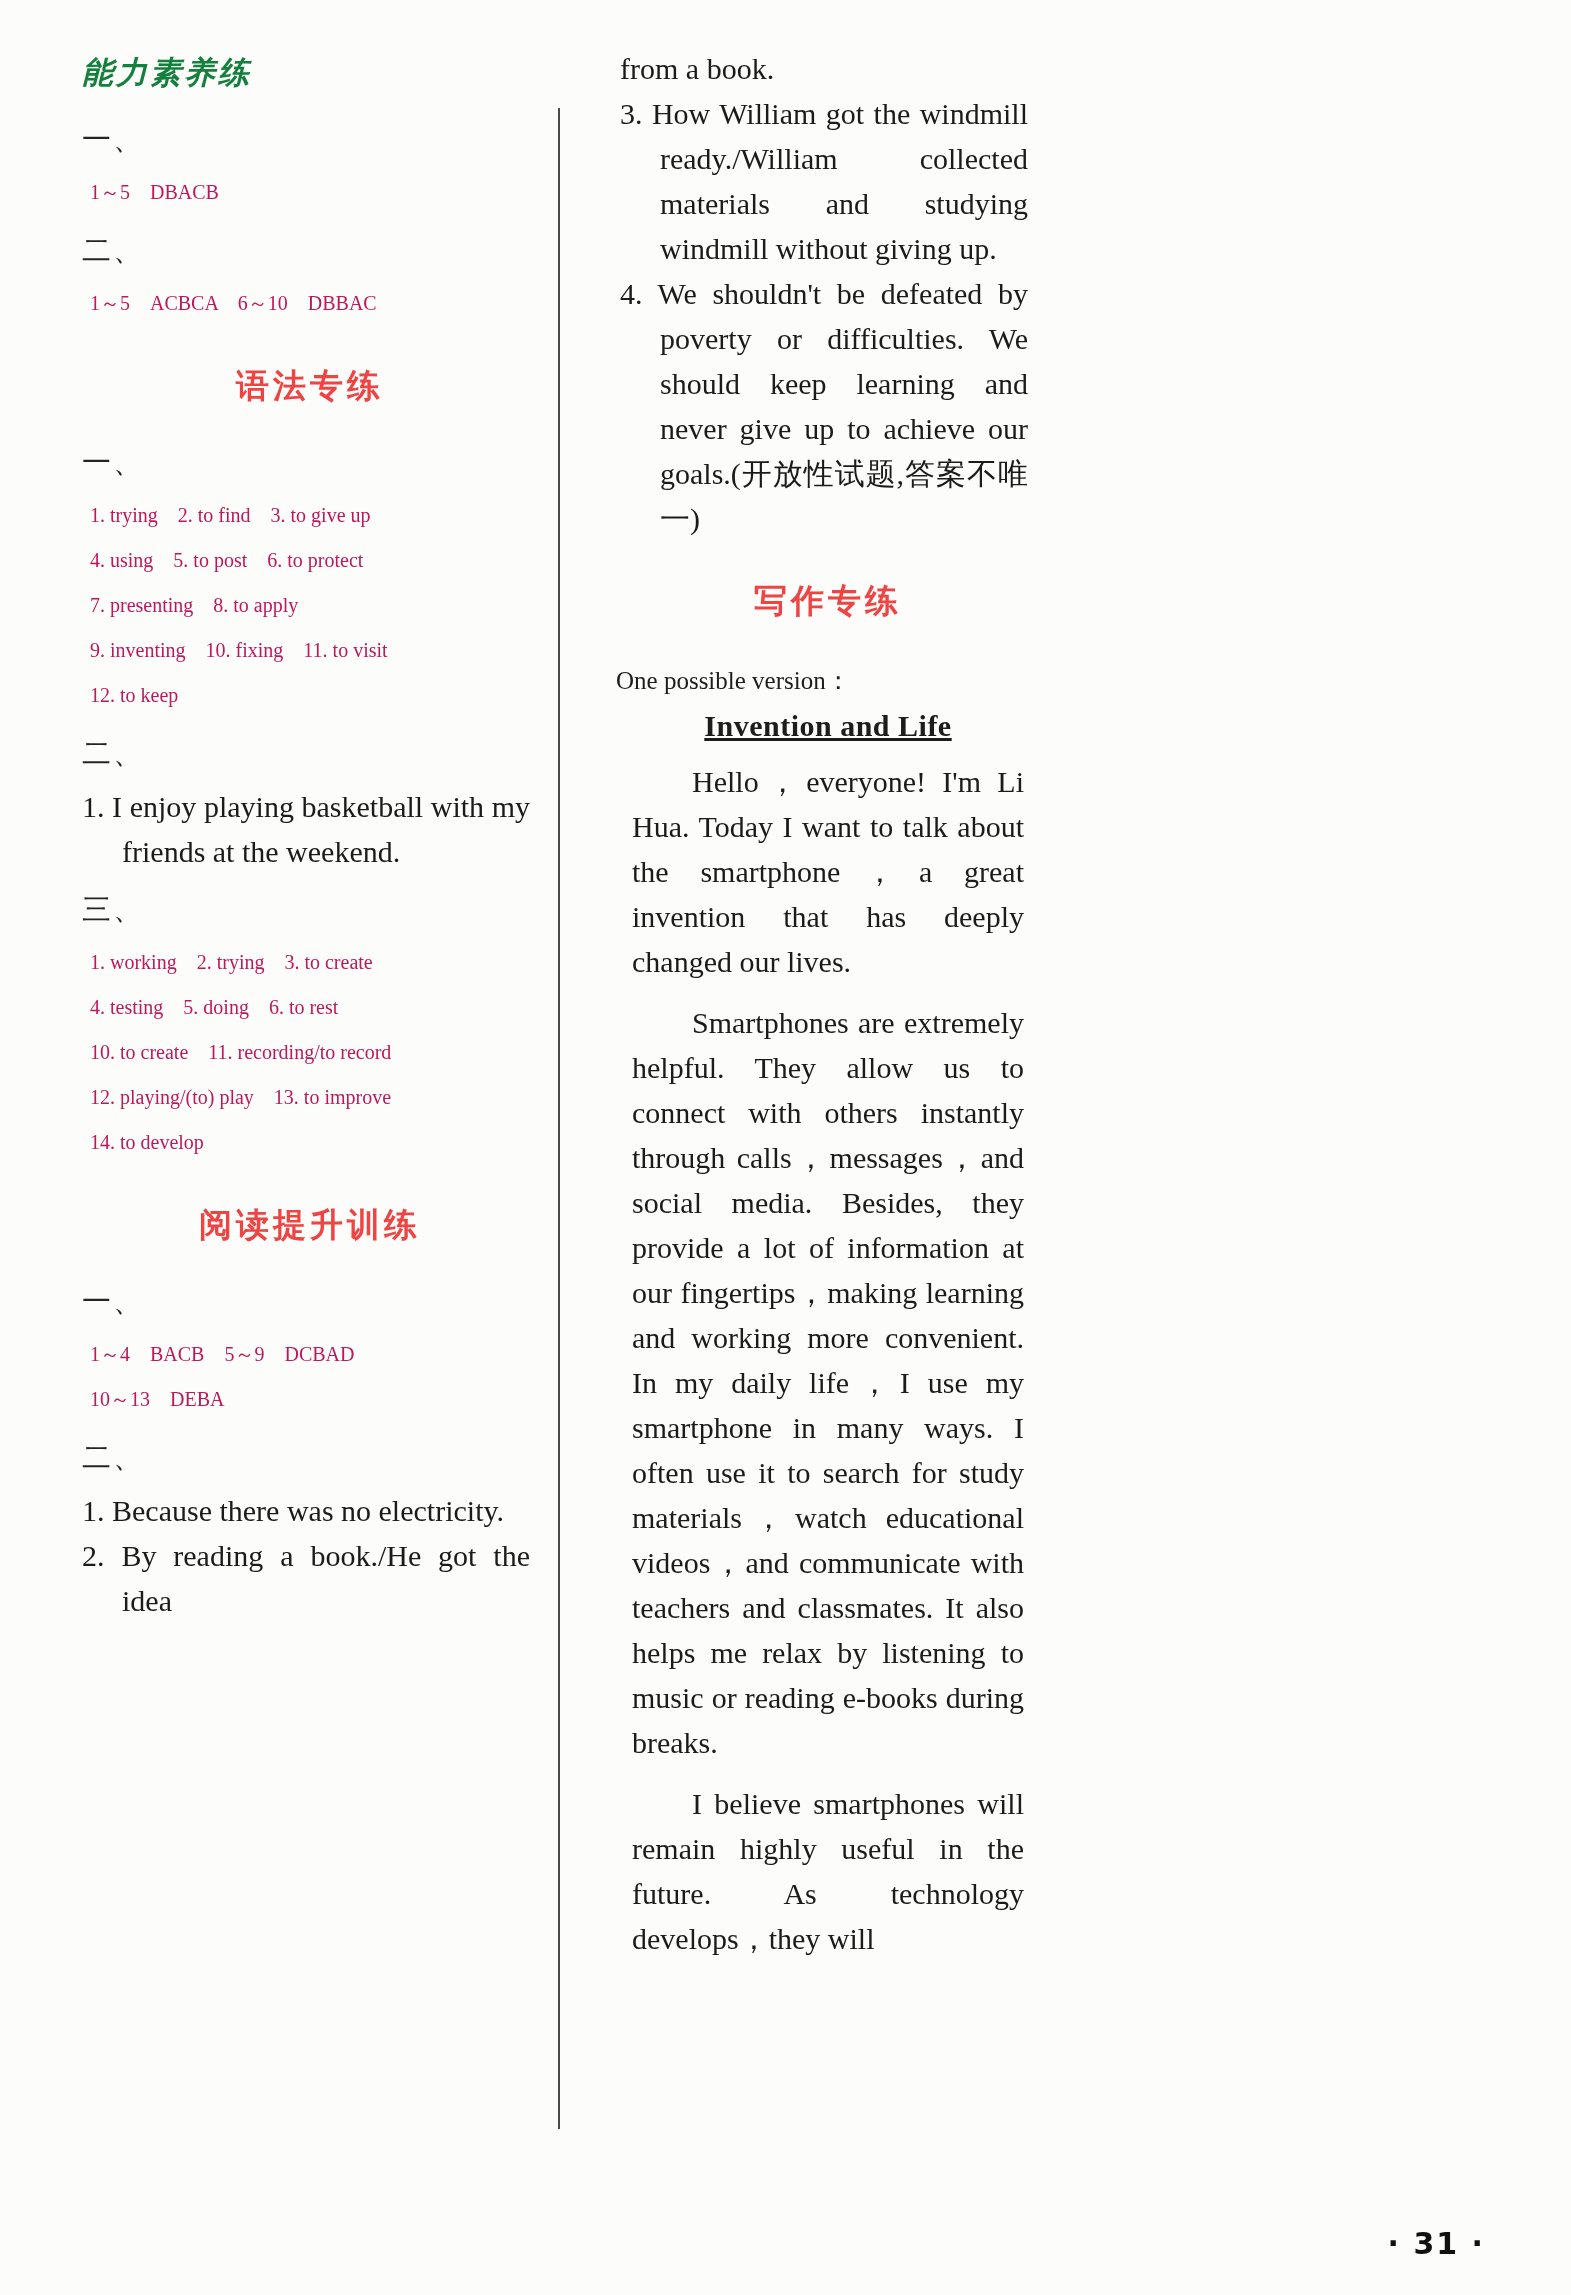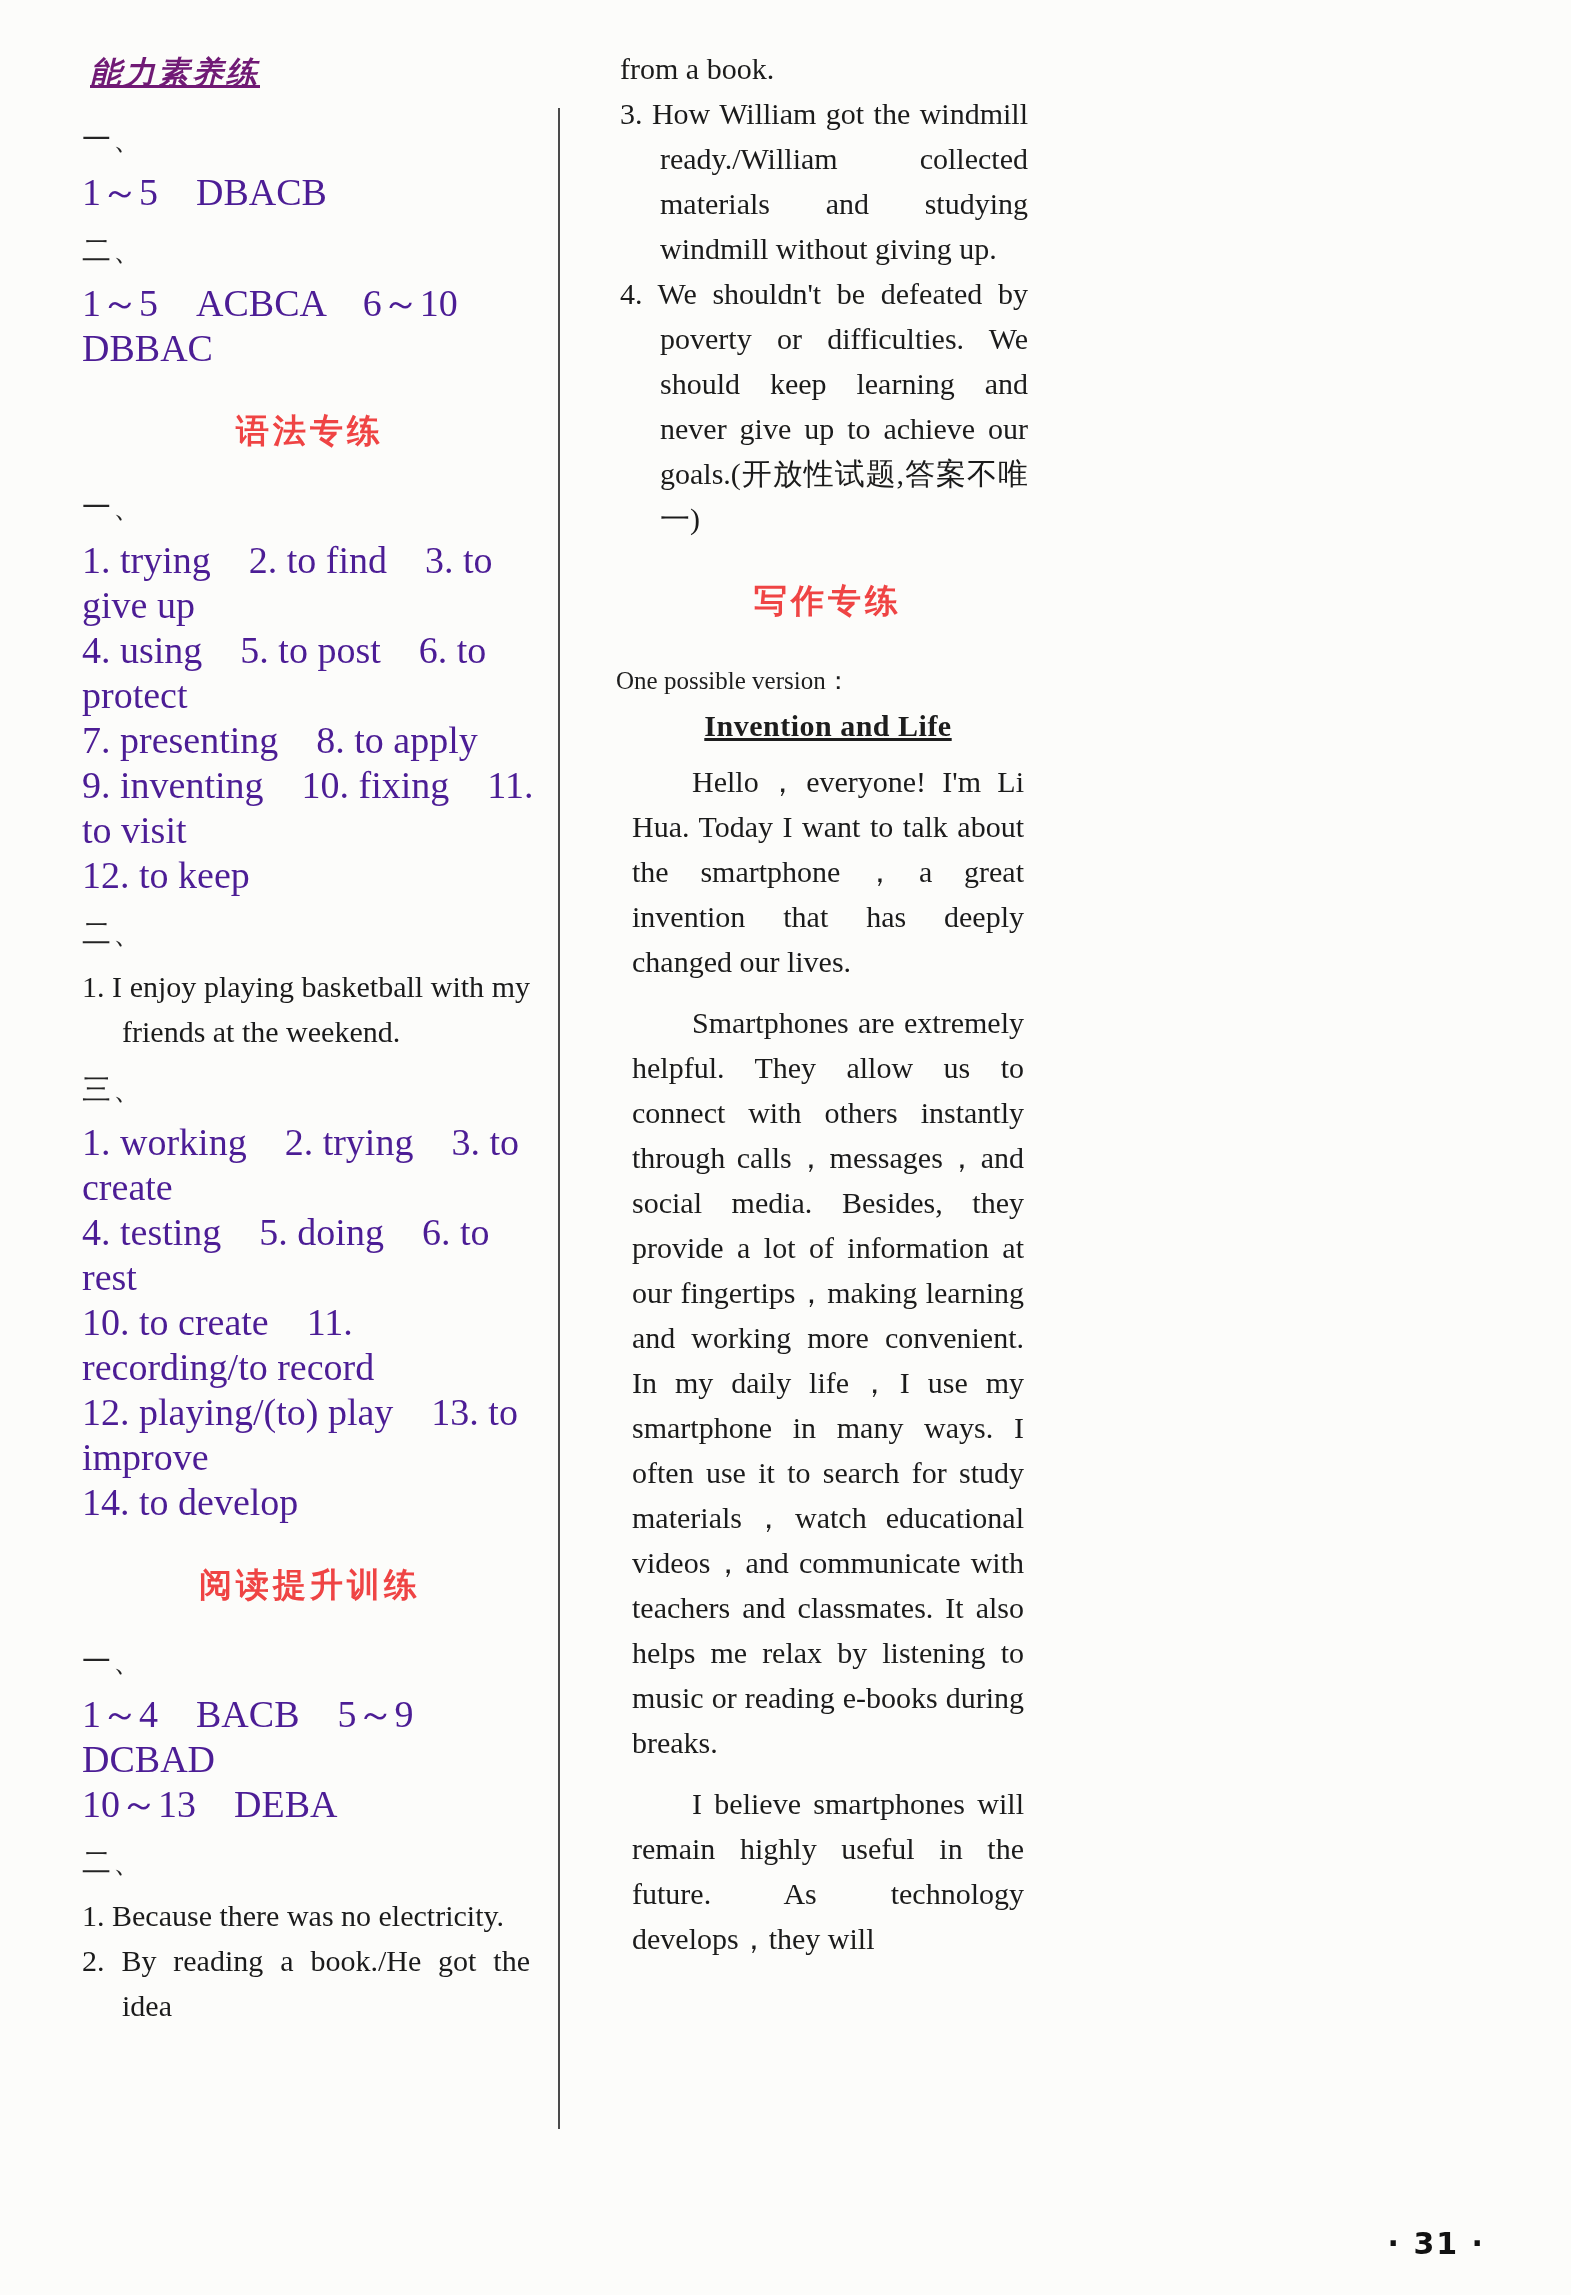--- a/index.html
+++ b/index.html
@@ -52,44 +52,43 @@
     flex: 0 0 auto;
   }
 
   
   .banner-head {
     font-family: "DejaVu Sans", "Liberation Sans", sans-serif;
     font-weight: bold;
     font-size: 31px;
     letter-spacing: 3px;
     font-style: italic;
-    color: #701a75;
-    margin: 6px 0 26px 12px;
-    text-decoration: underline;
+    color: #15803d;
+    margin: 6px 0 26px 4px;
   }
   .section-head {
     font-family: "DejaVu Sans", "Liberation Sans", sans-serif;
     font-weight: bold;
     font-size: 33px;
     letter-spacing: 4px;
     text-align: center;
     color: #ef4444;
     margin: 38px 0 34px 0;
   }
   .roman {
     font-size: 29px;
     letter-spacing: 2px;
     margin: 16px 0 10px 4px;
     color: #242424;
   }
   .answers {
-    font-size: 38px;
+    font-size: 20px;
     line-height: 45px;
-    color: #4c1d95;
-    margin: 0 0 0 4px;
+    color: #be185d;
+    margin: 0 0 0 12px;
   }
 
   
   .num-item {
     font-size: 30px;
     line-height: 45px;
     color: #1b1b1b;
     margin: 0 12px 0 4px;
     padding-left: 40px;
     text-indent: -40px;

